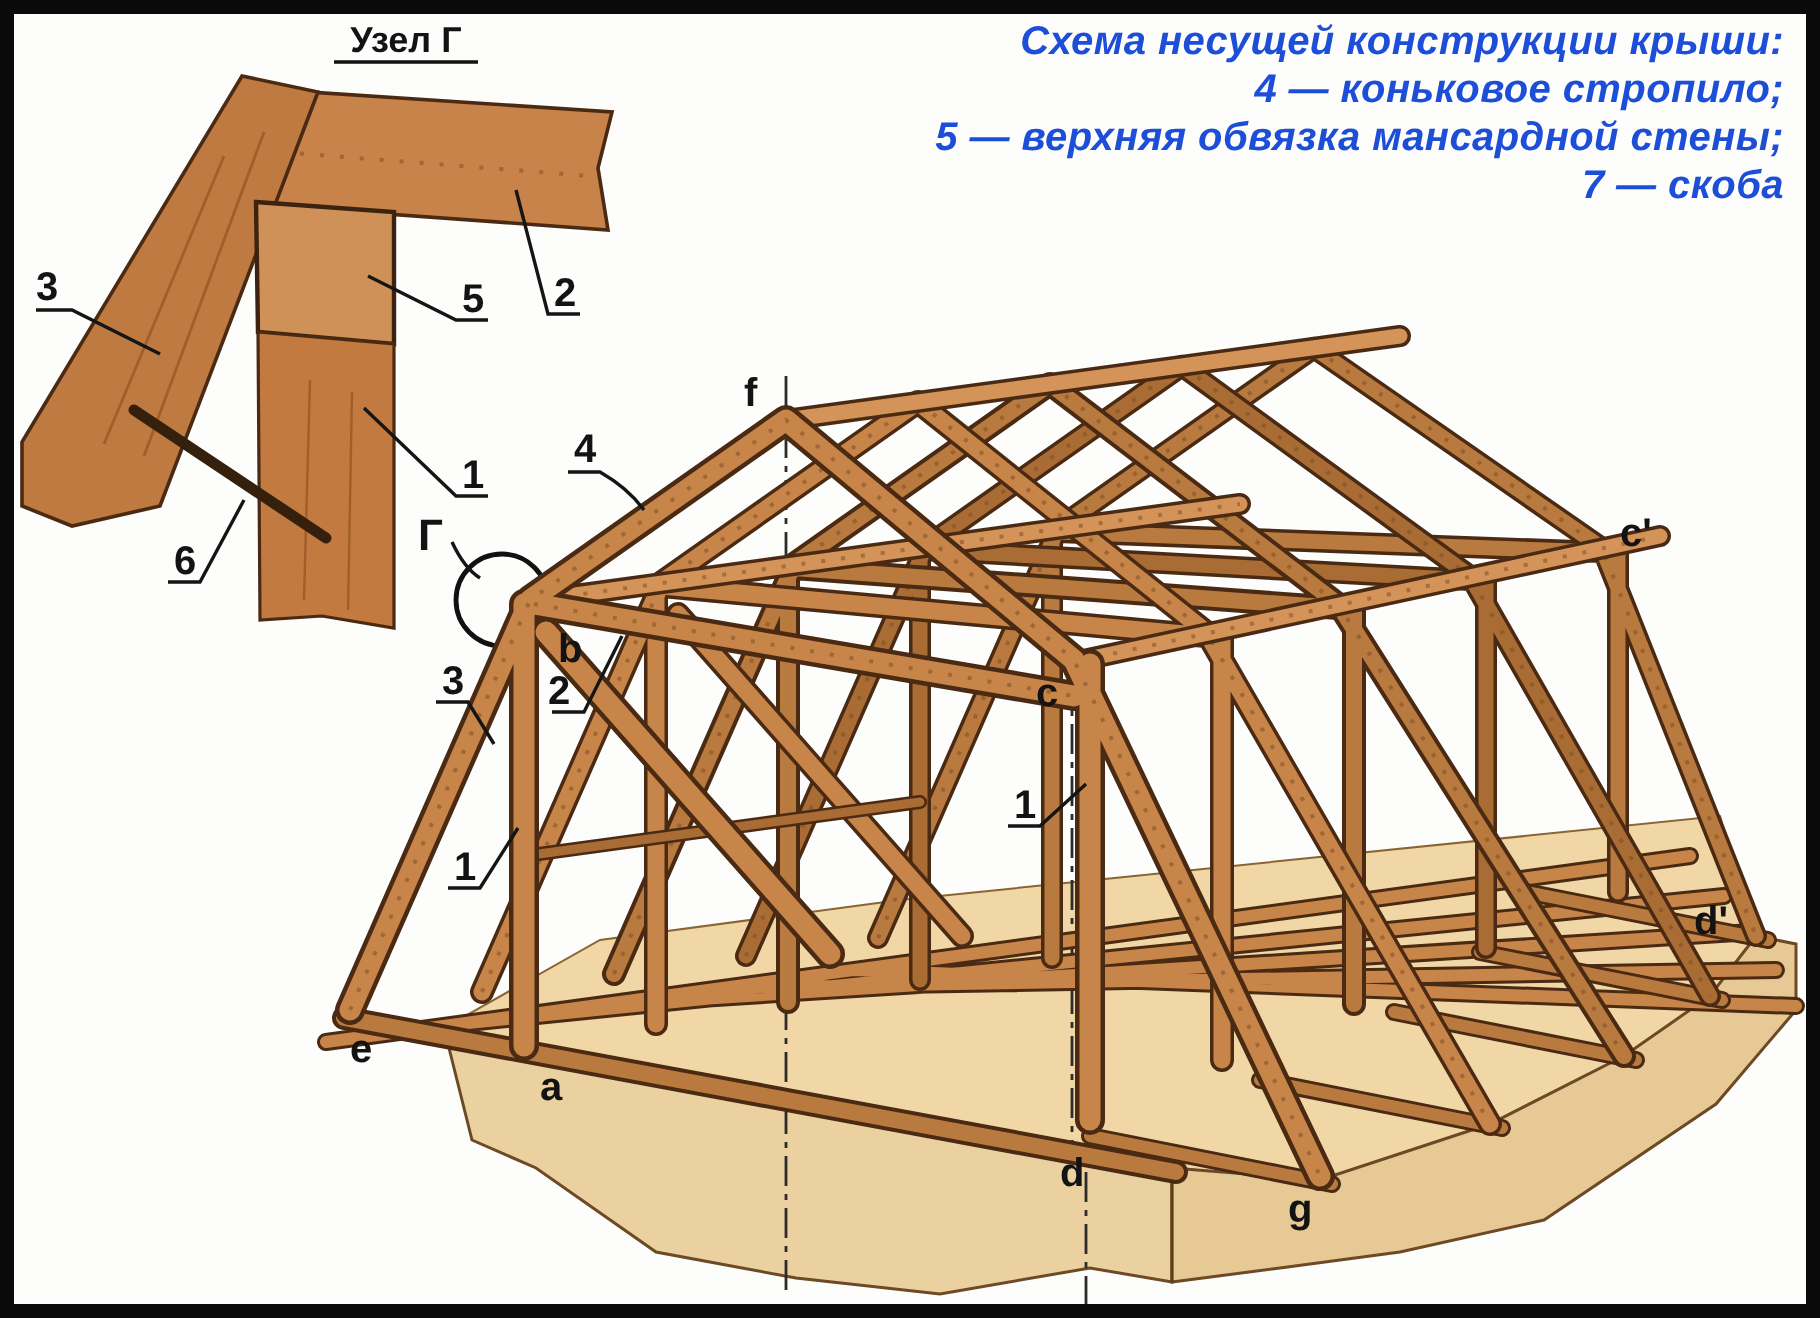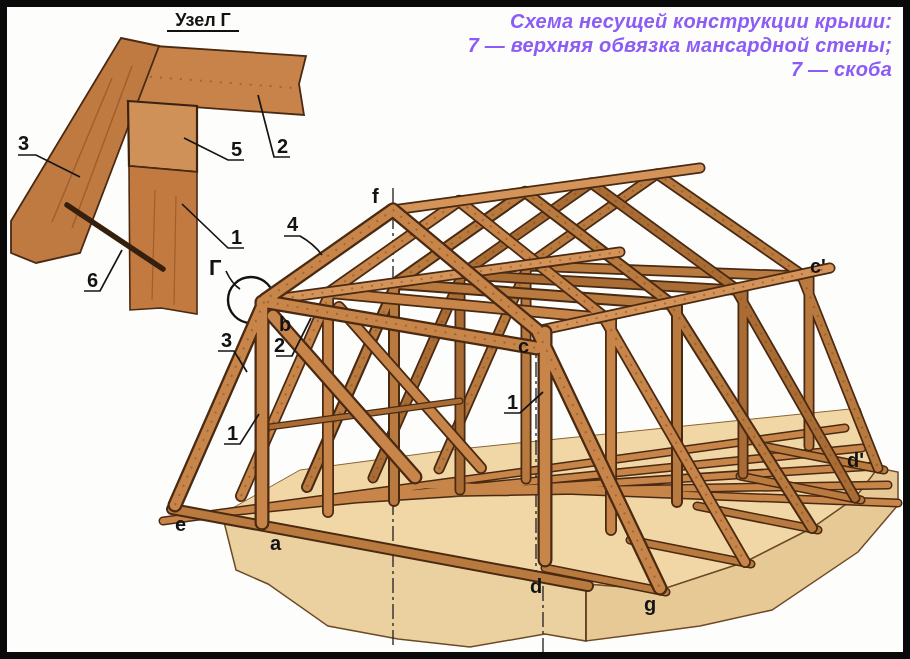--- a/index.html
+++ b/index.html
@@ -1,20 +1,20 @@
 <!DOCTYPE html>
 <html><head>
 <meta charset="utf-8">
 <style>
   html,body{margin:0;padding:0;background:#e8e8e8;}
   .page{position:relative;width:910px;height:659px;background:#fdfdfc;overflow:hidden;
         font-family:"Liberation Sans",sans-serif;}
   .page svg{position:absolute;left:0;top:0;}
   .legend{position:absolute;top:9px;right:18px;text-align:right;white-space:nowrap;
-          font:italic 700 20px/24px "Liberation Sans",sans-serif;color:#8b5cf6;
+          font:italic 700 20px/24px "Liberation Sans",sans-serif;color:#1d4ed8;
           letter-spacing:.2px;z-index:5;}
   
   .o  {stroke:#4a2a12;fill:none;stroke-linecap:round;stroke-linejoin:round}
   .w1 {stroke:#c8854a;fill:none;stroke-linecap:round;stroke-linejoin:round}
   .w2 {stroke:#b87a3e;fill:none;stroke-linecap:round;stroke-linejoin:round}
   .w3 {stroke:#d49459;fill:none;stroke-linecap:round;stroke-linejoin:round}
   .w4 {stroke:#a96c34;fill:none;stroke-linecap:round;stroke-linejoin:round}
   .grain{stroke:#7f4e22;stroke-width:2;stroke-dasharray:2 8;fill:none;opacity:.55}
   .ld {stroke:#151515;stroke-width:1.7;fill:none}
   .dash{stroke:#2c2c2c;stroke-width:1.4;fill:none;stroke-dasharray:15 4 3 4}
@@ -22,21 +22,22 @@
   .lbl-big{font:700 22px "Liberation Sans",sans-serif;fill:#131313}
   .ins-title{font:700 18px "Liberation Sans",sans-serif;fill:#131313}
 </style>
 </head>
 <body>
 
 <div class="page">
 
   <div class="legend">
     <div>Схема несущей конструкции крыши:</div>
-    <div>7 — верхняя обвязка мансардной стены;</div>
+    <div>4 — коньковое стропило;</div>
+    <div>5 — верхняя обвязка мансардной стены;</div>
     <div>7 — скоба</div>
   </div>
 
   <svg width="910" height="659" viewBox="0 0 910 659">
 
     <g>
       <polygon points="222,514 300,470 450,450 860,408 878,468 855,498 812,528 745,562 660,590 586,584" fill="#f1d7a6" stroke="#8a6534" stroke-width="1"></polygon>
       <polygon points="222,514 586,584 586,641 545,634 470,647 398,639 328,626 268,584 236,570" fill="#ecd1a0" stroke="#6d4a26" stroke-width="1.5"></polygon>
       <polygon points="586,584 660,590 745,562 812,528 855,498 878,468 898,472 898,505 858,552 772,610 700,626 640,634 586,641" fill="#e7c995" stroke="#6d4a26" stroke-width="1.5"></polygon>
       <line x1="586" y1="585" x2="586" y2="641" stroke="#5a4020" stroke-width="1.3"></line>

